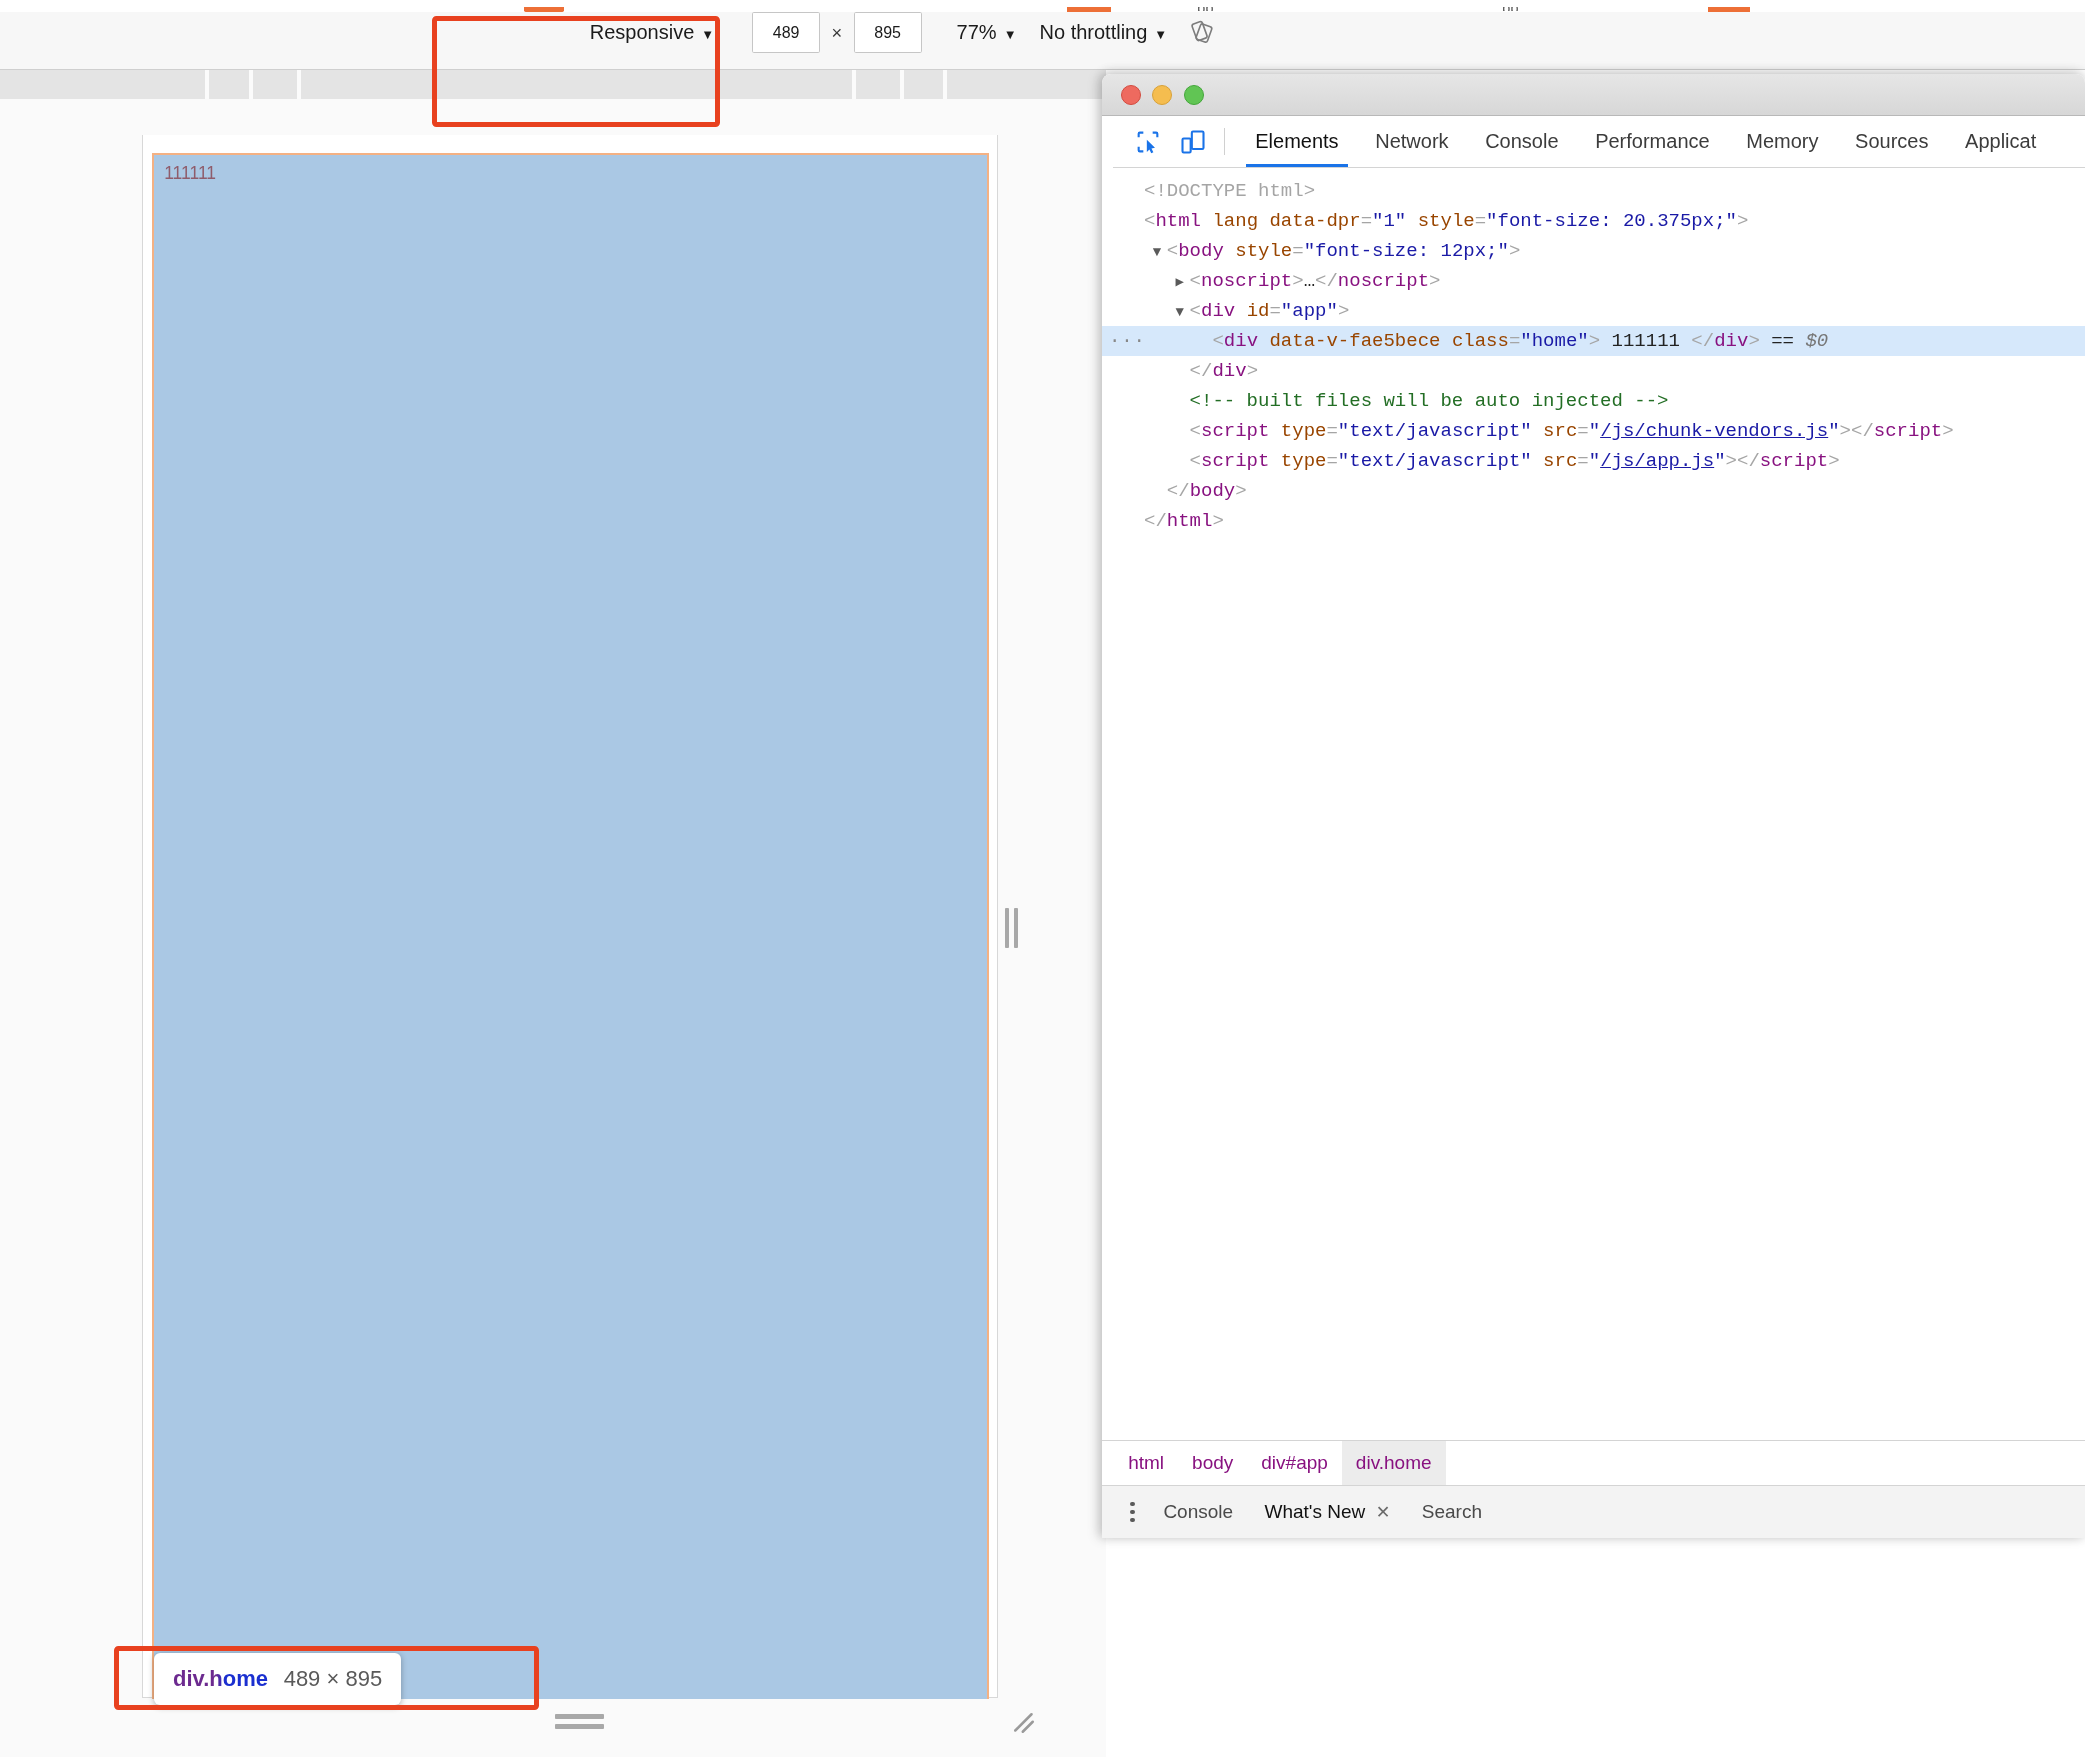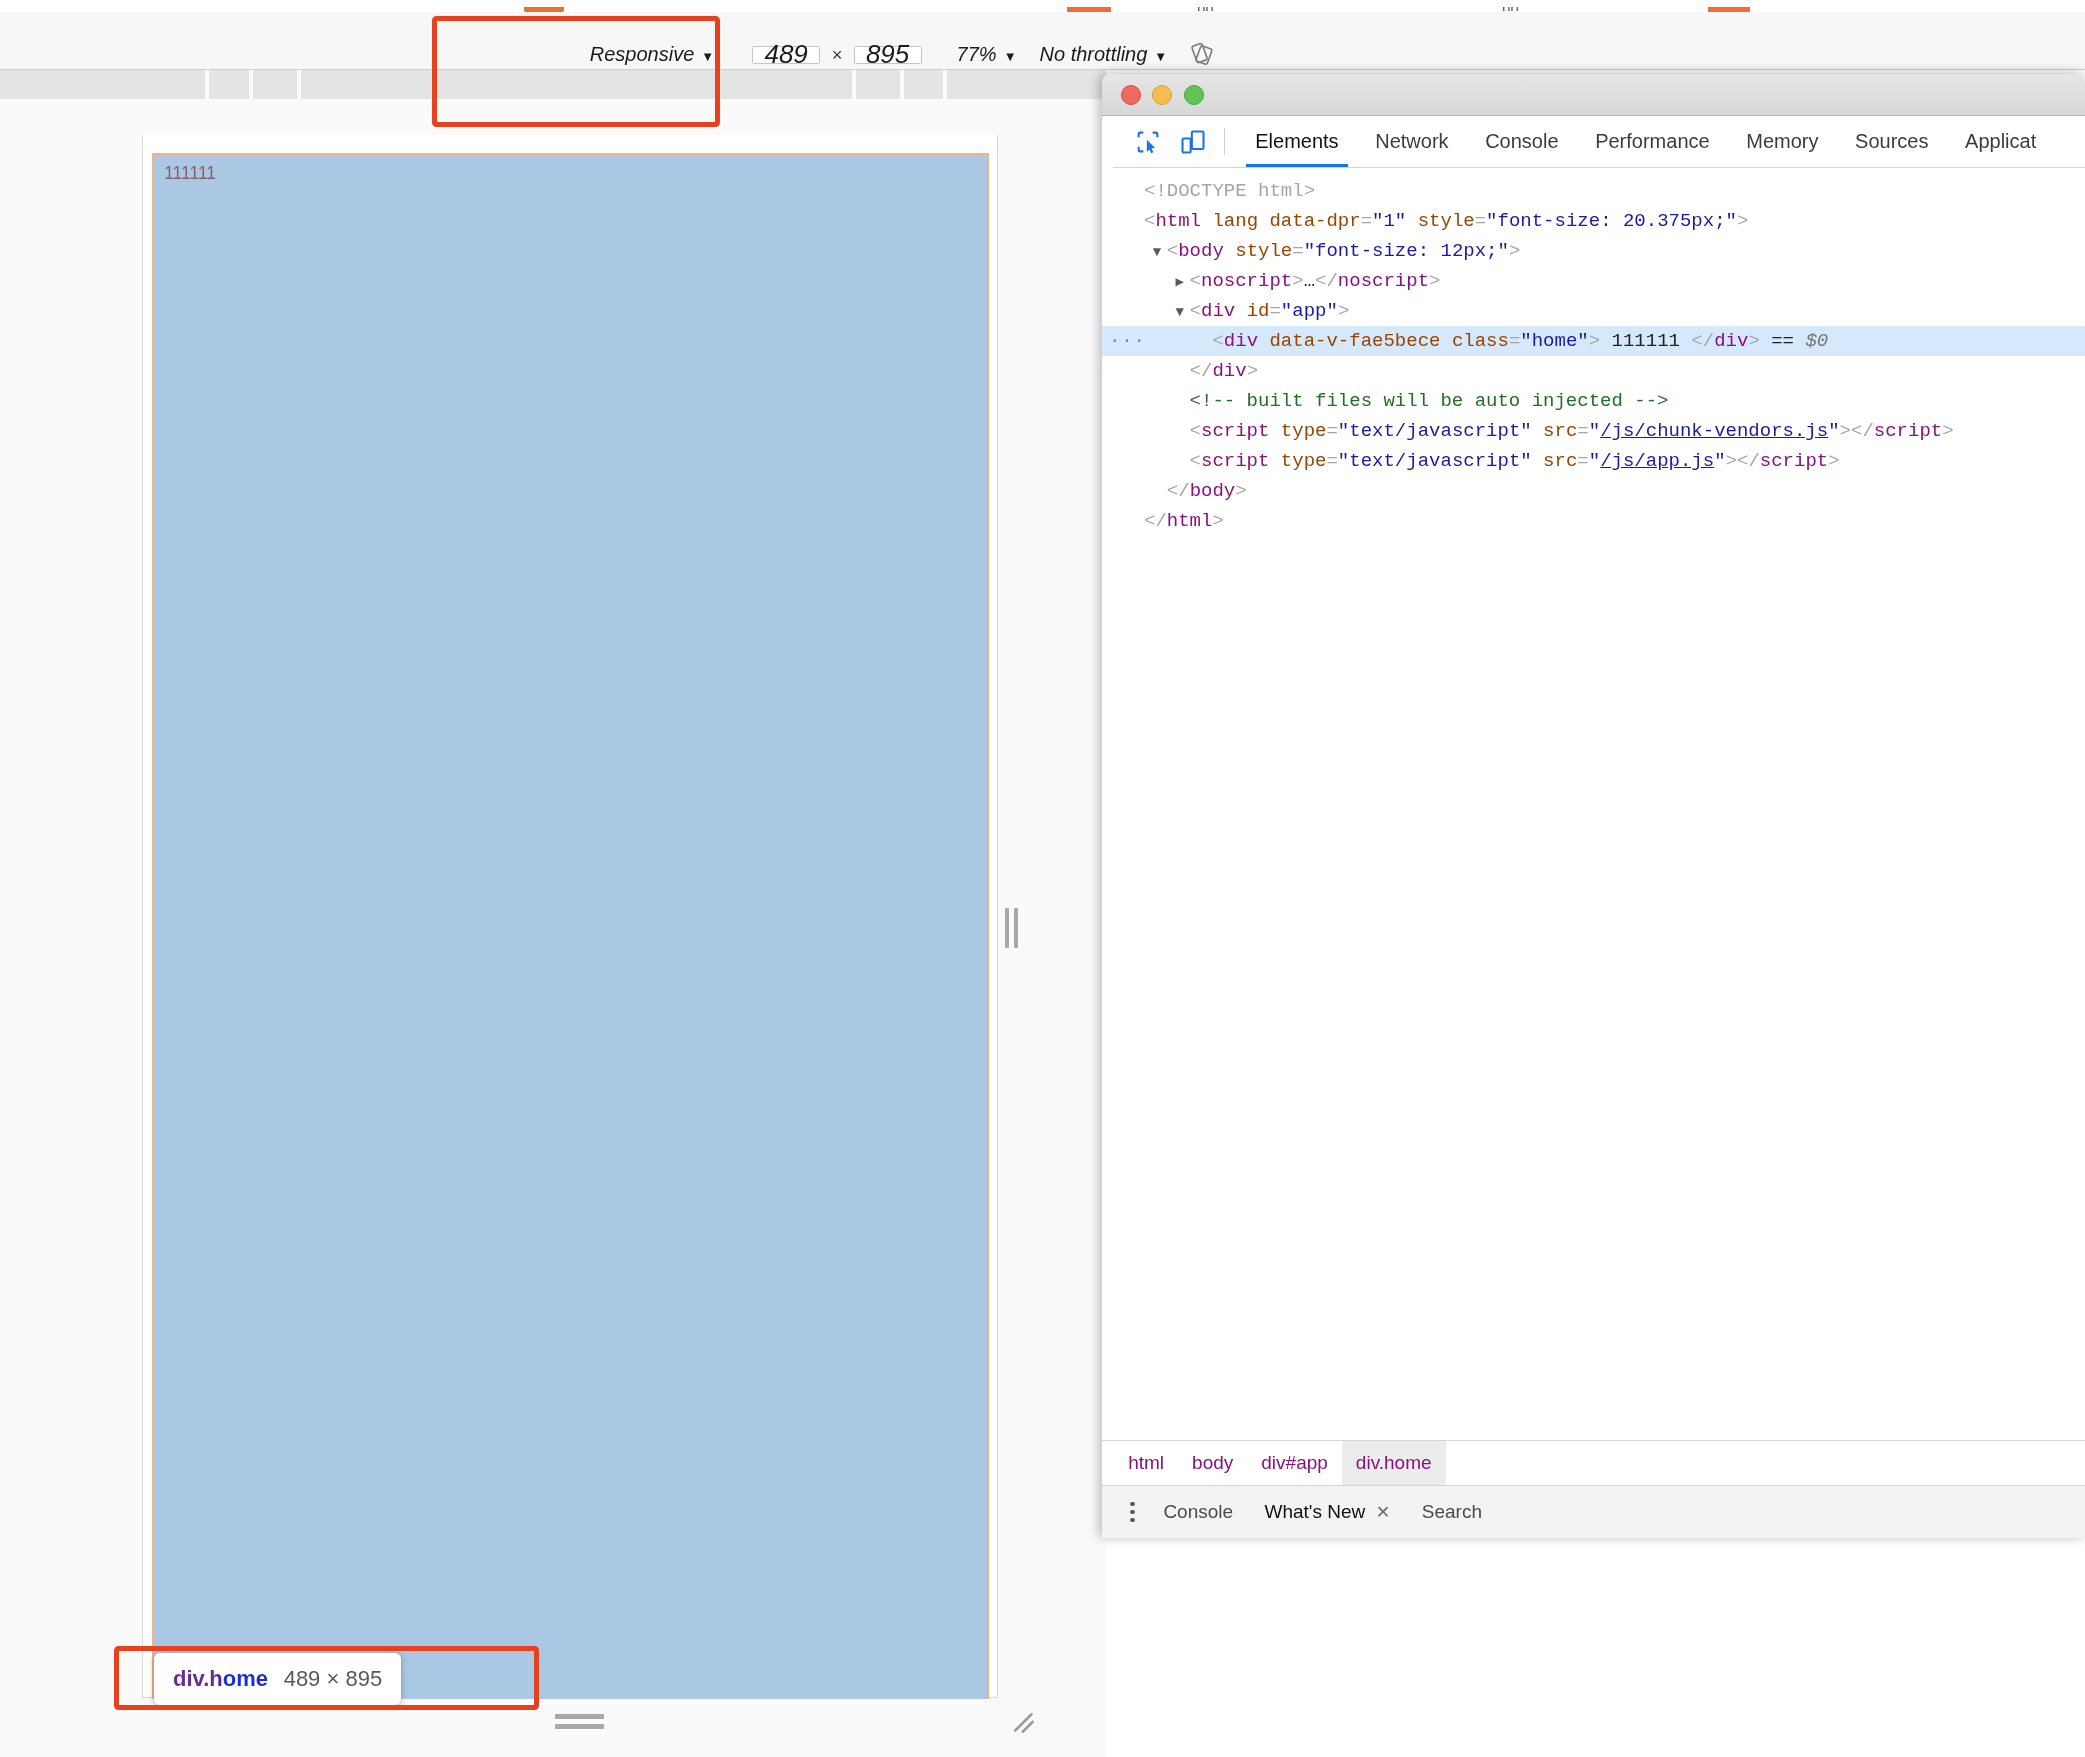--- a/index.html
+++ b/index.html
@@ -23,36 +23,36 @@
   .tab-text-frag {
     position: absolute; top: -7.9px; font-size: 15px; color: #5f5f5f;
     font-family: "Liberation Sans", sans-serif; overflow: hidden; height: 11.4px;
   }
 
   
   #device-toolbar {
     position: absolute; left: 0; top: 12.2px; width: 2086px; height: 58px;
     background: #f7f7f7;
     border-bottom: 0.9px solid #cfcfcf;
-    display: flex; align-items: flex-end; justify-content: center; font-style: italic;
+    display: flex; align-items: flex-start; justify-content: center;
   }
   #device-toolbar-inner {
     display: flex; align-items: center; gap: 0;
     transform: translateX(-140px);
   }
   .dt-label {
     font-size: 20px; color: #1b1b1b; white-space: nowrap;
     font-family: "Liberation Sans", sans-serif;
   }
   .caret { font-size: 13px; color: #1b1b1b; margin-left: 7px; }
   .dim-input {
-    width: 68px; height: 18px; background: #ffffff;
+    width: 68px; height: 41px; background: #ffffff;
     border: 0.9px solid #c6c6c6; border-radius: 1.7px;
     display: flex; align-items: center; justify-content: center;
-    font-size: 26px; color: #1b1b1b;
+    font-size: 16px; color: #1b1b1b;
     font-family: "Liberation Sans", sans-serif;
   }
   .times { font-size: 18.3px; color: #3a3a3a; margin: 0 11.4px; }
   .rotate-icon { margin-left: 23px; opacity: .75; }
 
   
   #ruler-band {
     position: absolute; left: 0; top: 70px; width: 1106px; height: 29px;
     background: #e4e4e4;
   }

